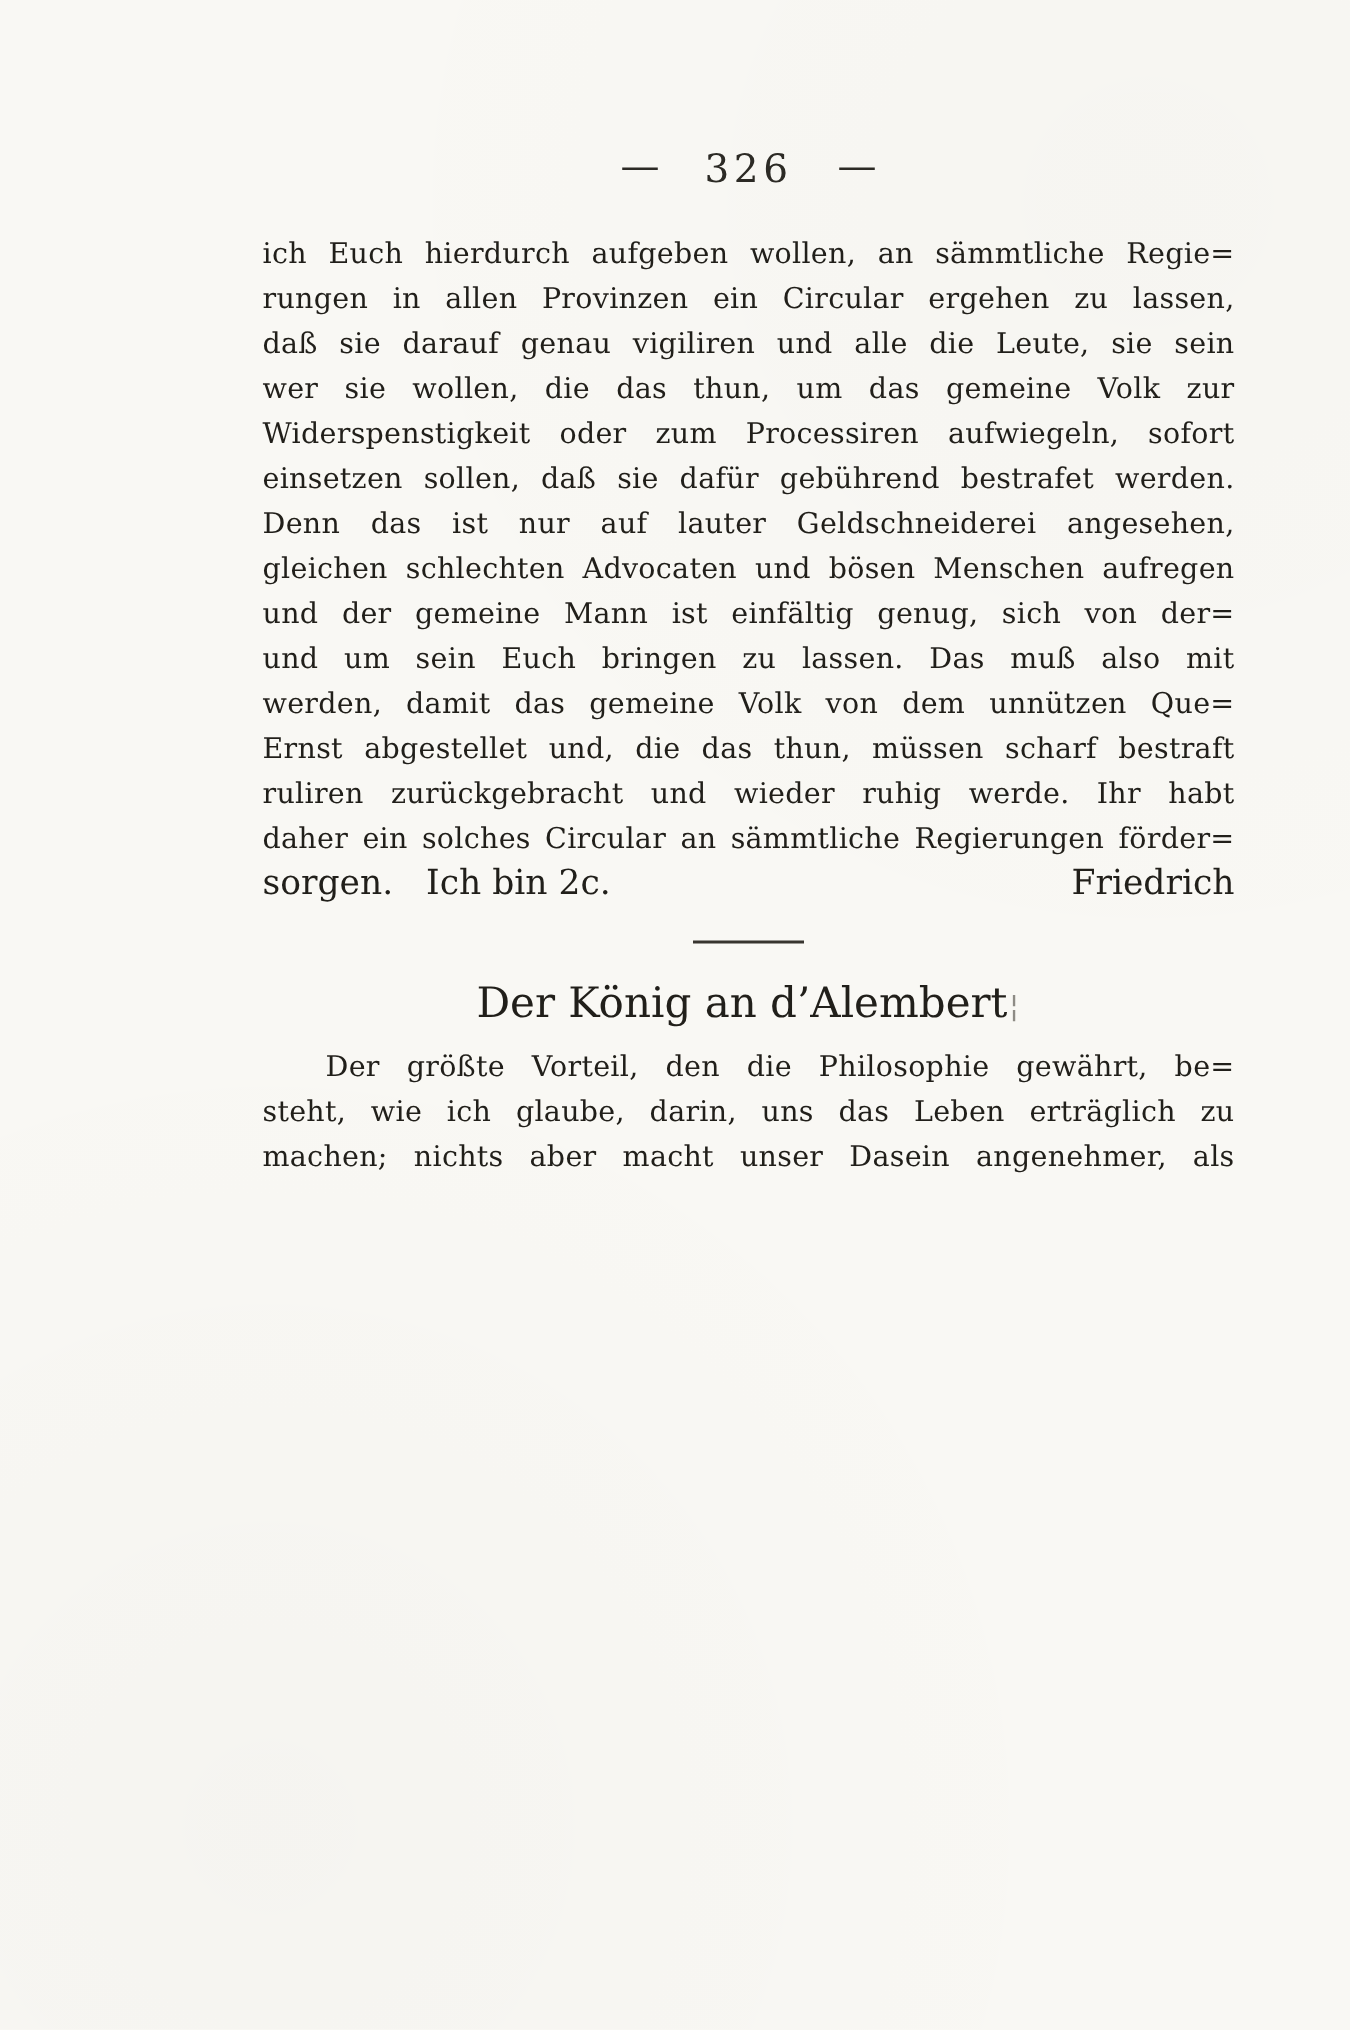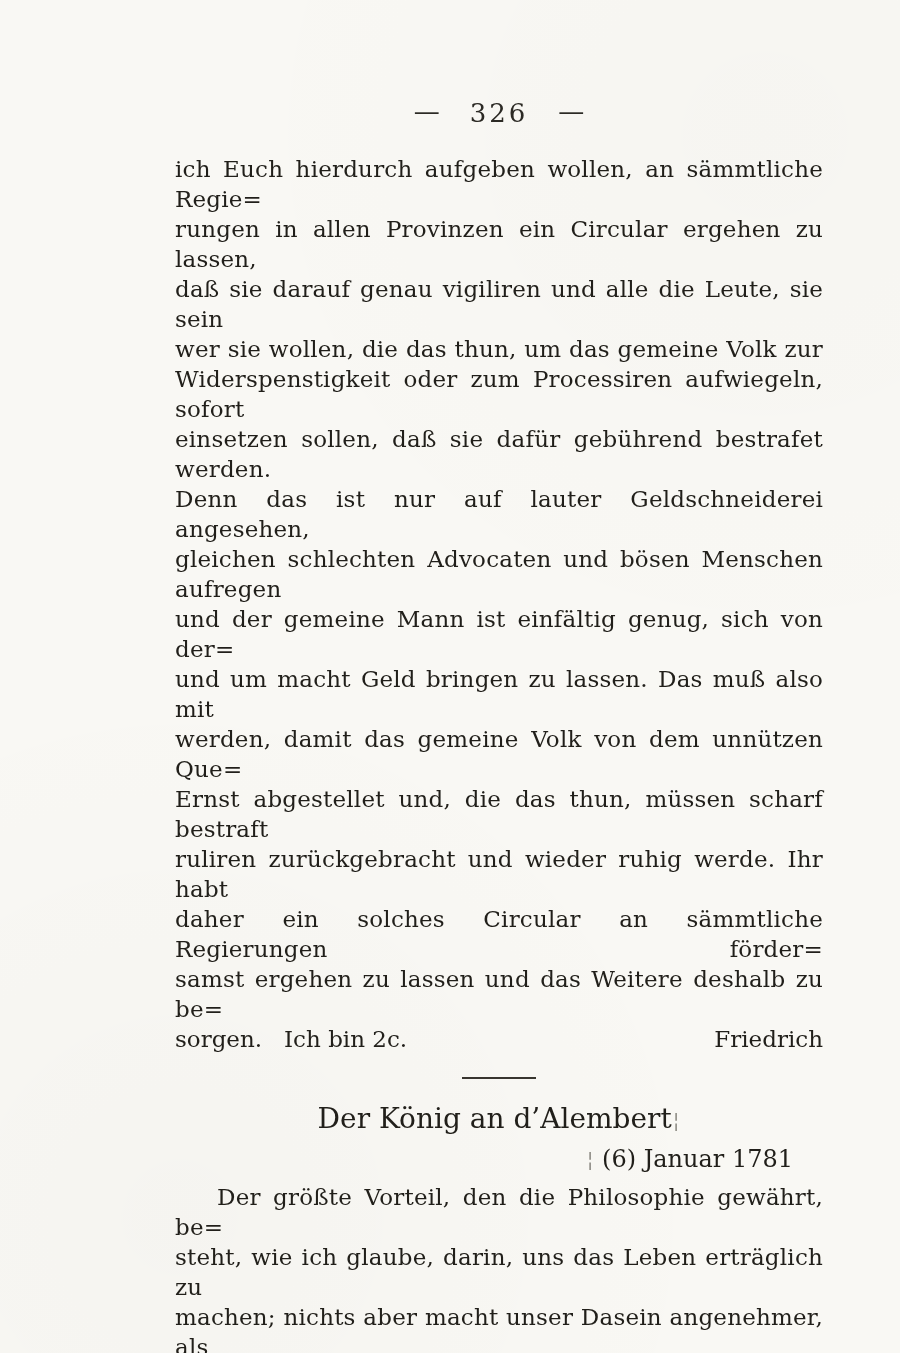--- a/index.html
+++ b/index.html
@@ -27,21 +27,21 @@
     font-size: 26px;
     line-height: 34px;
     margin-bottom: 24px;
     color: #2c2a25;
   }
   .header .dash { margin: 0 30px; position: relative; top: -2px; }
   .header .pagenum { letter-spacing: 3px; }
 
   
   .tline {
-    font-size: 23px;
+    font-size: 19px;
     line-height: 30px;
     text-align: justify;
     text-align-last: justify;
     color: #211f1a;
     letter-spacing: 0.2px;
   }
   .indent-first .tline:first-child { text-indent: 42px; }
 
   .closing-row {
     display: flex;
@@ -103,46 +103,41 @@
     <div class="body-block">
         <div class="tline">ich Euch hierdurch aufgeben wollen, an sämmtliche Regie=</div>
         <div class="tline">rungen in allen Provinzen ein Circular ergehen zu lassen,</div>
         <div class="tline">daß sie darauf genau vigiliren und alle die Leute, sie sein</div>
         <div class="tline">wer sie wollen, die das thun, um das gemeine Volk zur</div>
         <div class="tline">Widerspenstigkeit oder zum Processiren aufwiegeln, sofort</div>
         <div class="tline">einsetzen sollen, daß sie dafür gebührend bestrafet werden.</div>
         <div class="tline">Denn das ist nur auf lauter Geldschneiderei angesehen,</div>
         <div class="tline">gleichen schlechten Advocaten und bösen Menschen aufregen</div>
         <div class="tline">und der gemeine Mann ist einfältig genug, sich von der=</div>
-        <div class="tline">und um macht Geld bringen zu lassen.  Das muß also mit</div>
+        <div class="tline">und um sein Euch bringen zu lassen.  Das muß also mit</div>
         <div class="tline">werden, damit das gemeine Volk von dem unnützen Que=</div>
         <div class="tline">Ernst abgestellet und, die das thun, müssen scharf bestraft</div>
         <div class="tline">ruliren zurückgebracht und wieder ruhig werde.  Ihr habt</div>
         <div class="tline">daher ein solches Circular an sämmtliche Regierungen förder=</div>
-        <div class="tline">samst ergehen zu lassen und das Weitere deshalb zu be=</div>
       </div>
 
     <div class="closing-row">
       <span class="closing-left">sorgen.   Ich bin 2c.</span>
       <span class="signature">Friedrich</span>
     </div>
 
     <div class="divider-wrap">
       <div class="divider"></div>
     </div>
 
 
     <div class="section-title">
       <span>Der König an d’Alembert</span><span class="artifact">¦</span>
     </div>
 
-    <div class="date-line">
-      <span class="artifact">¦</span>
-      <span>(6) Januar 1781</span>
-    </div>
 
     <div class="body-block para indent-first">
         <div class="tline">Der größte Vorteil, den die Philosophie gewährt, be=</div>
         <div class="tline">steht, wie ich glaube, darin, uns das Leben erträglich zu</div>
         <div class="tline">machen; nichts aber macht unser Dasein angenehmer, als</div>
       </div>
 
   </div>
 </div>
 

